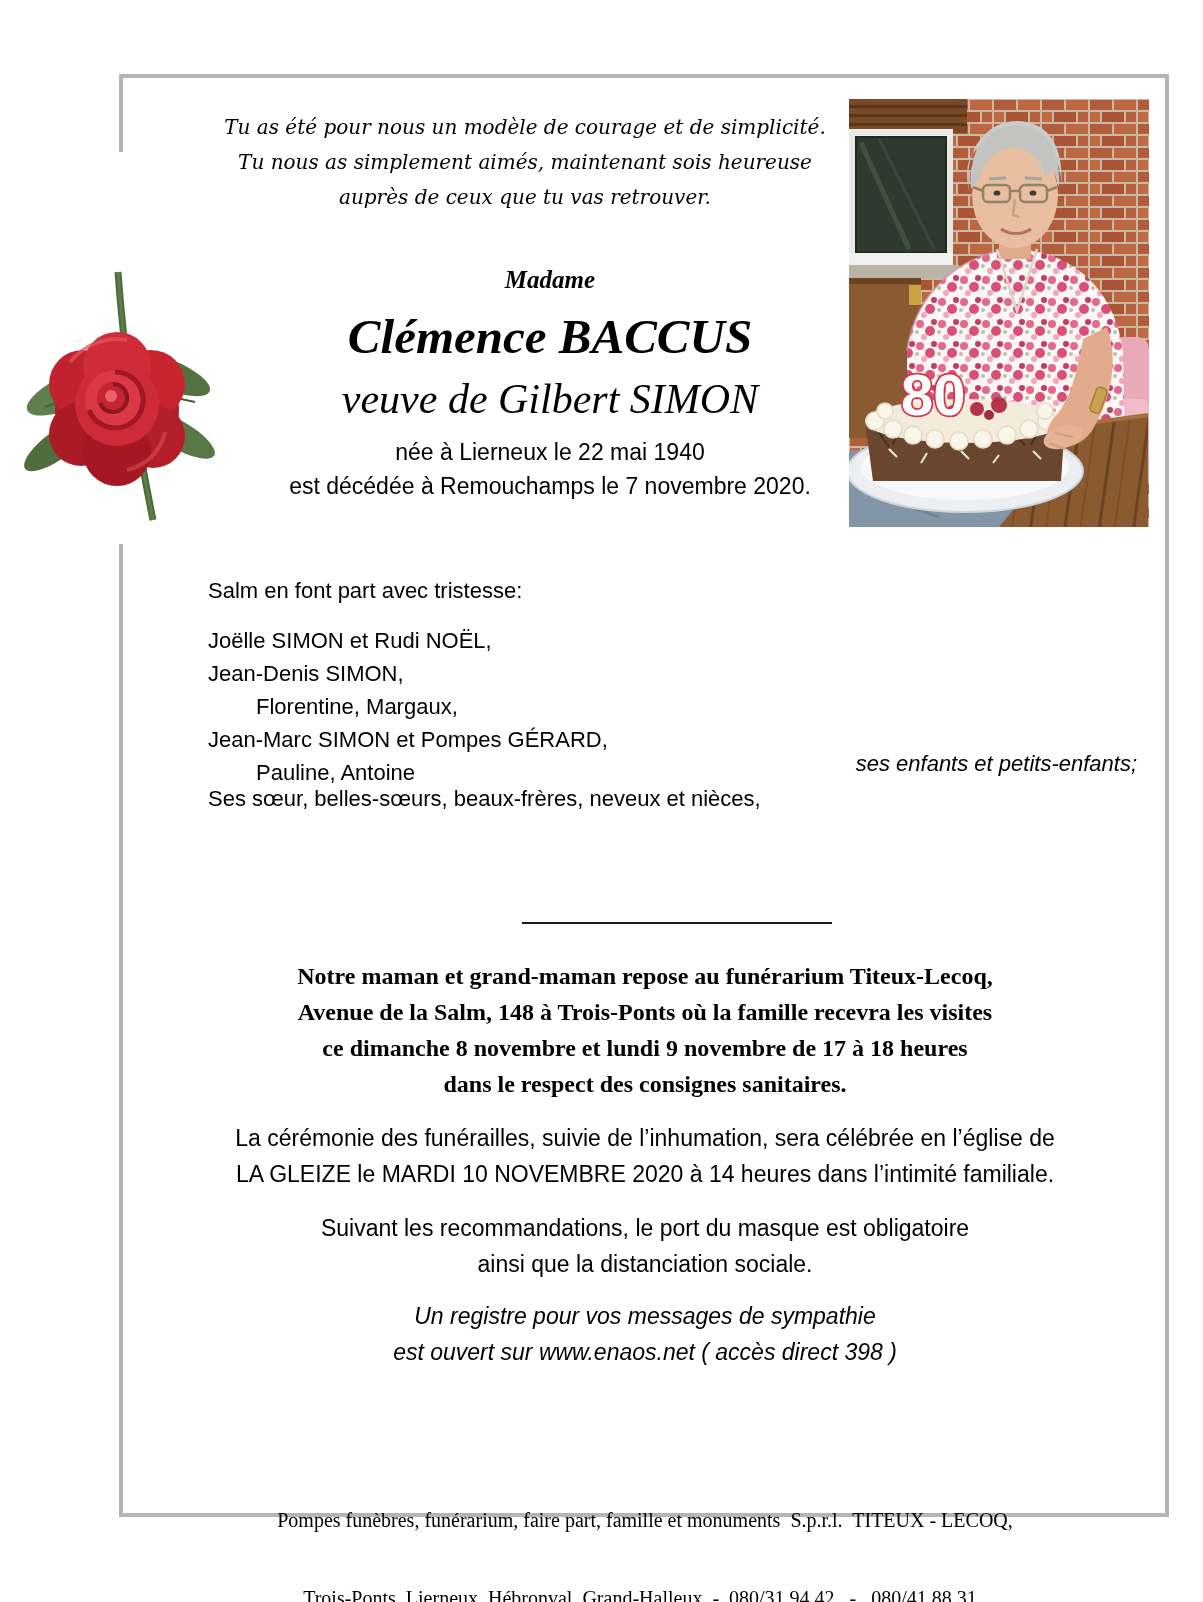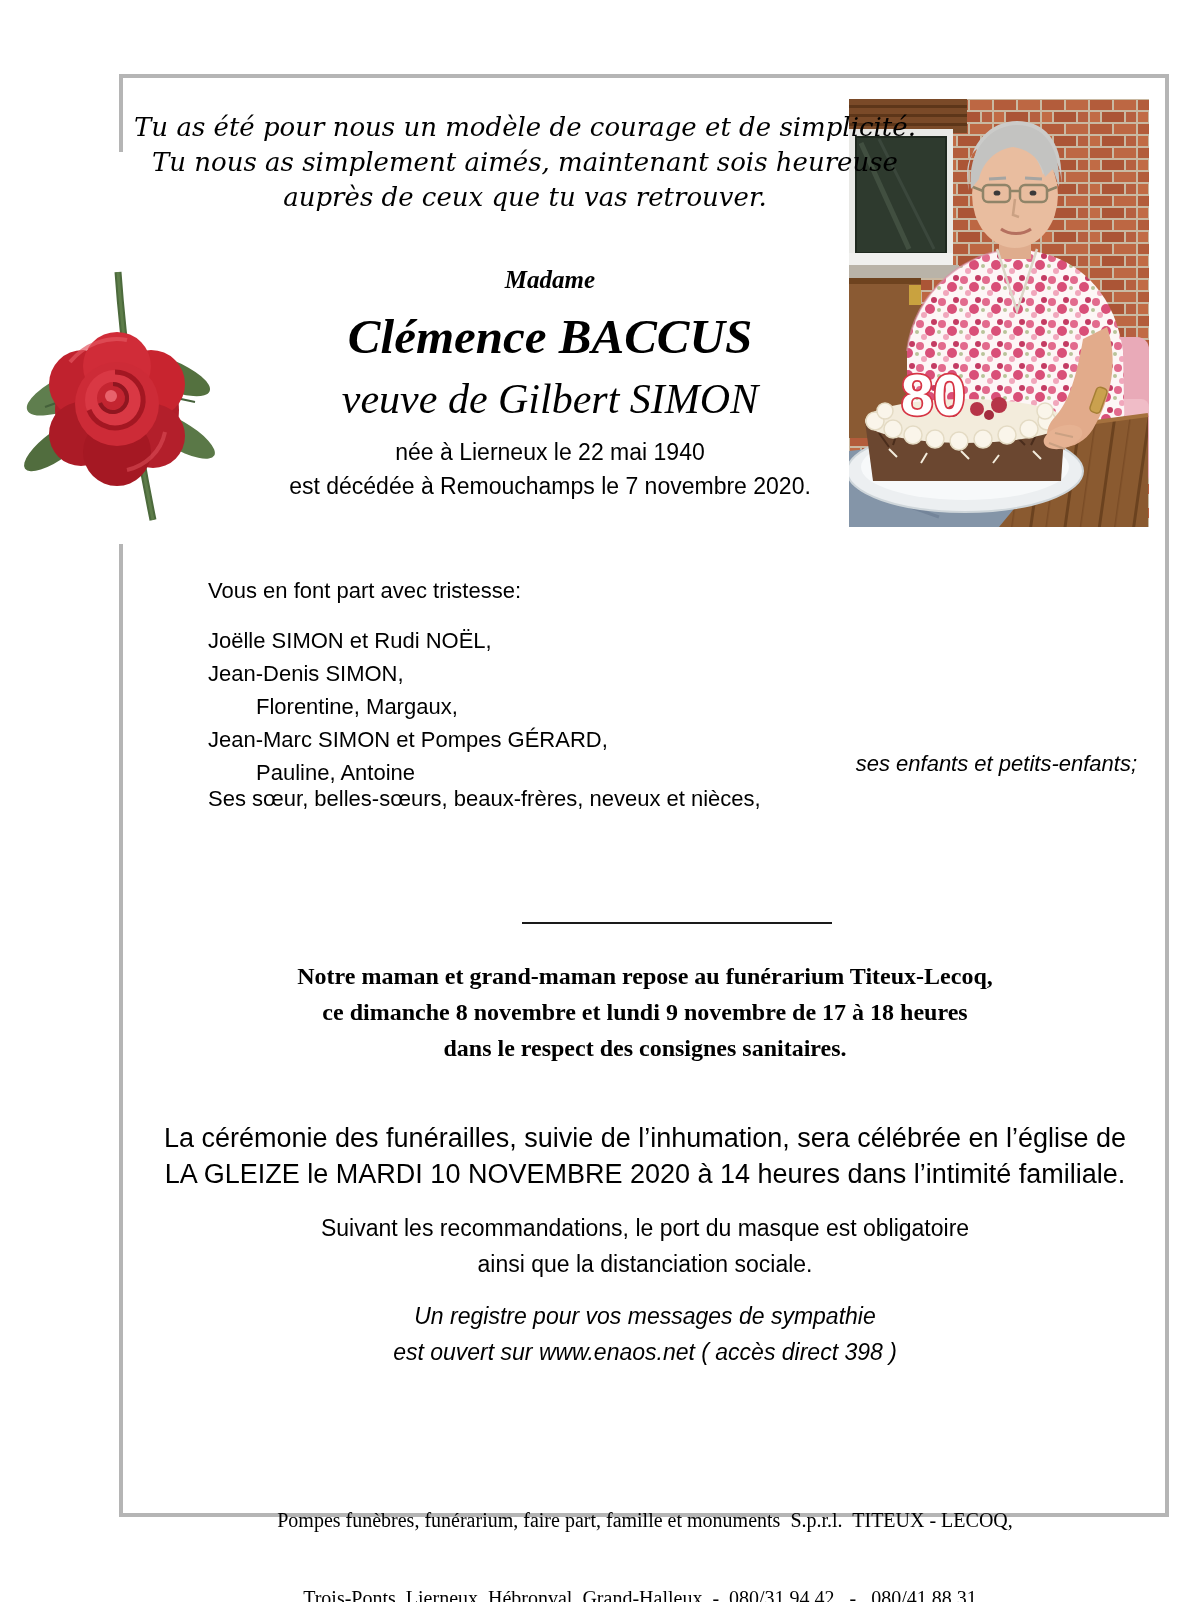--- a/index.html
+++ b/index.html
@@ -5,21 +5,21 @@
   html,body{margin:0;padding:0;background:#ffffff;}
   .page{position:relative;width:1203px;height:1602px;background:#ffffff;overflow:hidden;
         font-family:"Liberation Sans",sans-serif;color:#000;}
   .card-frame{position:absolute;left:119px;top:74px;width:1050px;height:1443px;
         border:4px solid #b5b5b5;box-sizing:border-box;z-index:1;}
   .rose-box{position:absolute;left:15px;top:152px;width:205px;height:392px;background:#fff;z-index:2;}
   .photo-box{position:absolute;left:849px;top:99px;width:300px;height:428px;z-index:2;}
   .photo-box svg{display:block;}
 
   .epitaph{position:absolute;left:130px;top:110px;width:790px;text-align:center;z-index:3;
-        font-family:"DejaVu Serif",serif;font-style:italic;font-size:26px;line-height:35px;}
+        font-family:"DejaVu Serif",serif;font-style:italic;font-size:20px;line-height:35px;}
   .deceased{position:absolute;left:120px;top:266px;width:860px;text-align:center;z-index:3;
         font-family:"Liberation Serif",serif;}
   .d-title{font-size:25px;font-weight:bold;font-style:italic;line-height:1.15;}
   .d-name{font-size:49px;font-weight:bold;font-style:italic;margin-top:15px;line-height:1.1;}
   .d-widow{font-size:42px;font-weight:normal;font-style:italic;margin-top:12px;line-height:1.1;}
   .d-birth{font-family:"Liberation Sans",sans-serif;font-size:23px;margin-top:17px;line-height:1.2;}
   .d-death{font-family:"Liberation Sans",sans-serif;font-size:23px;margin-top:7px;line-height:1.2;}
 
   .intro{position:absolute;left:208px;top:578px;font-size:22px;z-index:3;}
   .family{position:absolute;left:208px;top:624px;font-size:22px;line-height:33px;z-index:3;}
@@ -27,21 +27,21 @@
   .relation-note{position:absolute;left:700px;top:751px;width:437px;text-align:right;
         font-size:22px;font-style:italic;z-index:3;}
   .relatives{position:absolute;left:208px;top:786px;font-size:22px;z-index:3;}
   .families{position:absolute;left:208px;top:836px;font-size:22px;z-index:3;}
 
   .divider{position:absolute;left:522px;top:922px;width:310px;border-top:2px solid #1a1a1a;z-index:3;}
 
   .notice{position:absolute;left:120px;top:958px;width:1050px;text-align:center;z-index:3;
         font-family:"Liberation Serif",serif;font-weight:bold;font-size:24px;line-height:36px;}
   .ceremony{position:absolute;left:120px;top:1120px;width:1050px;text-align:center;z-index:3;
-        font-size:27px;line-height:36px;}
+        font-size:23px;line-height:36px;}
   .covid{position:absolute;left:120px;top:1210px;width:1050px;text-align:center;z-index:3;
         font-size:23px;line-height:36px;}
   .register{position:absolute;left:120px;top:1298px;width:1050px;text-align:center;z-index:3;
         font-size:23px;font-style:italic;line-height:36px;}
   .footer{position:absolute;left:120px;top:1455px;width:1050px;text-align:center;z-index:3;
         font-family:"Liberation Serif",serif;font-size:20px;line-height:26px;white-space:pre-wrap;}
 </style>
 </head>
 <body>
 
@@ -208,37 +208,38 @@
   </div>
 
   <div class="deceased">
     <div class="d-title">Madame</div>
     <div class="d-name">Clémence BACCUS</div>
     <div class="d-widow">veuve de Gilbert SIMON</div>
     <div class="d-birth">née à Lierneux le 22 mai 1940</div>
     <div class="d-death">est décédée à Remouchamps le 7 novembre 2020.</div>
   </div>
 
-  <div class="intro">Vous en font part avec tristesse:</div>
+  <div class="intro">Salm en font part avec tristesse:</div>
 
   <div class="family">
     <div>Joëlle SIMON et Rudi NOËL,</div>
     <div>Jean-Denis SIMON,</div>
     <div class="indent">Florentine, Margaux,</div>
     <div>Jean-Marc SIMON et Pompes GÉRARD,</div>
     <div class="indent">Pauline, Antoine</div>
   </div>
 
   <div class="relation-note">ses enfants et petits-enfants;</div>
   <div class="relatives">Ses sœur, belles-sœurs, beaux-frères, neveux et nièces,</div>
 
   <div class="divider"></div>
 
   <div class="notice">
     <div>Notre maman et grand-maman repose au funérarium Titeux-Lecoq,</div>
+    <div>Avenue de la Salm, 148 à Trois-Ponts où la famille recevra les visites</div>
     <div>ce dimanche 8 novembre et lundi 9 novembre de 17 à 18 heures</div>
     <div>dans le respect des consignes sanitaires.</div>
   </div>
 
   <div class="ceremony">
     <div>La cérémonie des funérailles, suivie de l’inhumation, sera célébrée en l’église de</div>
     <div>LA GLEIZE le MARDI 10 NOVEMBRE 2020 à 14 heures dans l’intimité familiale.</div>
   </div>
 
   <div class="covid">

